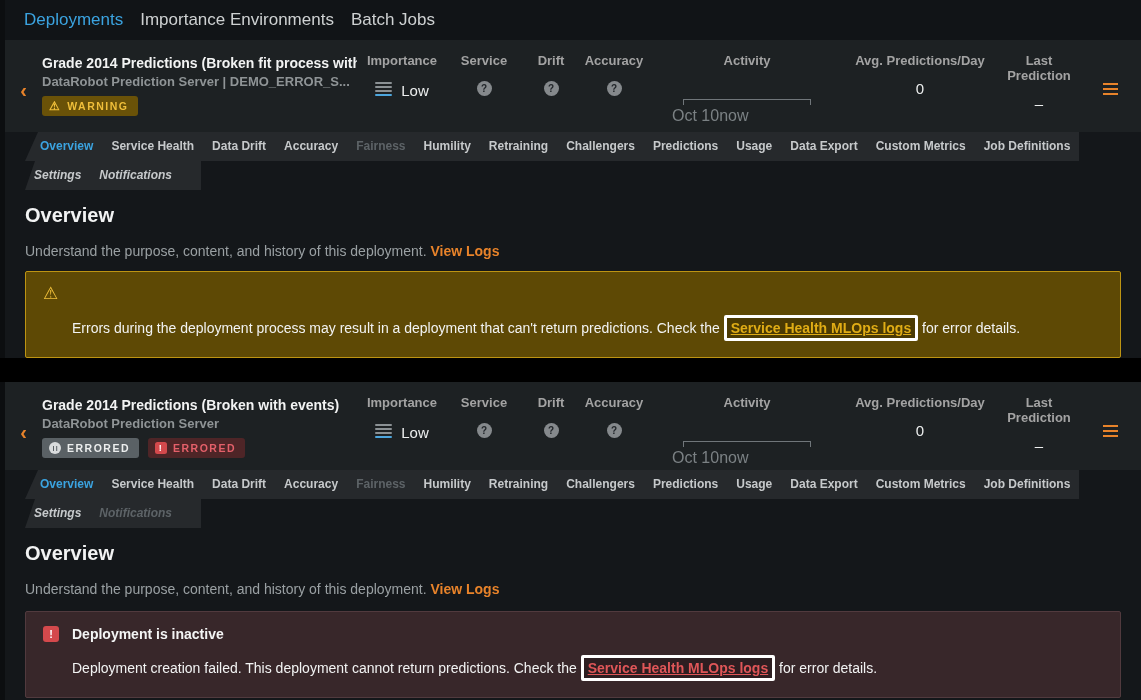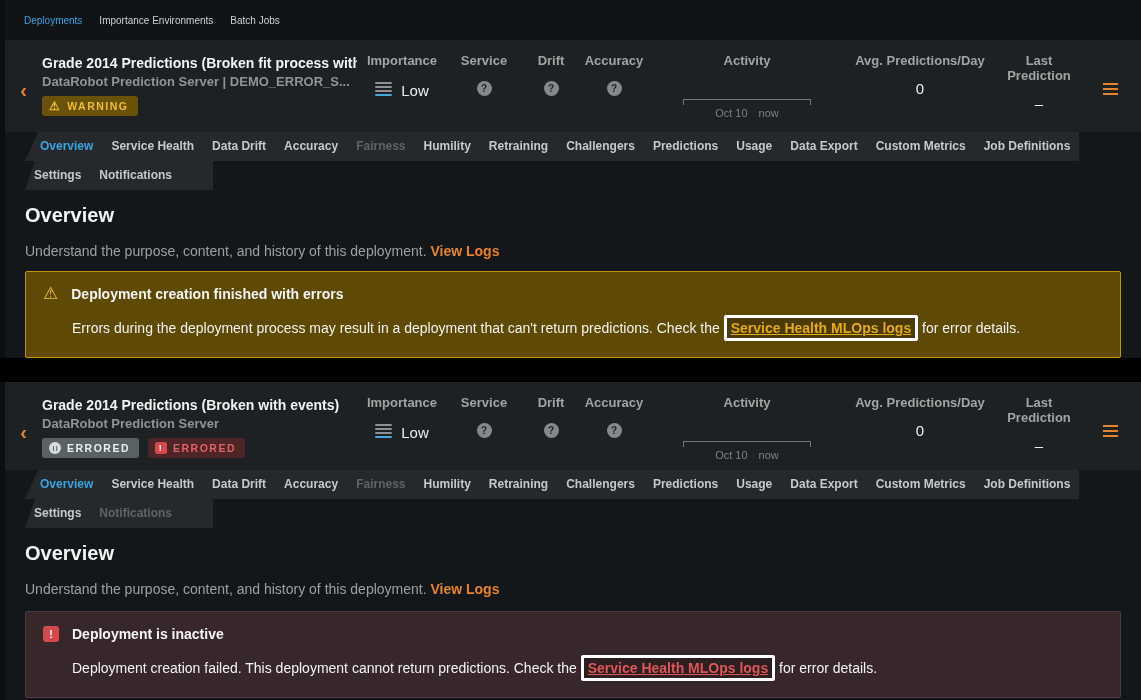--- a/index.html
+++ b/index.html
@@ -10,21 +10,21 @@
     color:#eceeee;
     overflow:hidden;
   }
   .panel { background:#14171a; border-left:5px solid #0c0e10; overflow:hidden; }
   .panel-top { height:358px; }
   .panel-gap { height:24px; background:#000; }
   .panel-bottom { height:318px; }
 
   
   .navbar { height:40px; background:#111417; display:flex; align-items:center; gap:17px; padding-left:19px; }
-  .nav-item { font-size:10px; color:#ced1d2; cursor:pointer; }
+  .nav-item { font-size:17px; color:#ced1d2; cursor:pointer; }
   .nav-item.active { color:#3ba3e0; }
 
   
   .dep-header { background:#1d2123; display:flex; align-items:flex-start; }
   .panel-top .dep-header { height:92px; }
   .panel-bottom .dep-header { height:88px; }
   .c-chev  { width:37px; flex:0 0 37px; text-align:center; padding-top:42px; }
   .chevron { color:#e8832a; font-size:20px; font-weight:bold; line-height:16px; cursor:pointer; display:inline-block; }
   .c-title { width:315px; flex:0 0 315px; overflow:hidden; padding-top:15px; }
   .dep-title { font-size:14px; font-weight:bold; color:#f2f3f3; white-space:nowrap; }
@@ -47,31 +47,31 @@
   .c-act{width:200px;} .c-avg{width:146px;} .c-last{width:92px;} .c-menu{width:51px;}
   .stat-label { font-size:13px; font-weight:bold; color:#a3a3a3; }
   .stat-value { margin-top:12px; font-size:15px; color:#eceeee; }
   .lvl { width:17px; display:inline-block; vertical-align:-2px; margin-right:9px; }
   .lvl b { display:block; height:2px; background:#8b9194; margin:2px 0; border-radius:1px; }
   .lvl b.blue { background:#4da6dd; }
   .help { width:15px; height:15px; border-radius:50%; background:#85898c; color:#22262a; font-size:10px;
           font-weight:bold; display:inline-flex; align-items:center; justify-content:center; margin-top:13px; cursor:pointer; }
   .axis { width:128px; height:6px; border-top:1px solid #70767a; border-left:1px solid #70767a;
           border-right:1px solid #70767a; margin:31px auto 0; }
-  .axis-labels { display:flex; justify-content:center; width:150px; margin:2px auto 0;
-                 font-size:11px; color:#7b8184;gap:11px; }
+  .axis-labels { display:flex; justify-content:flex-start; width:150px; margin:2px auto 0;
+                 font-size:16px; color:#7b8184; }
   .menu-ic { width:15px; margin:43px auto 0; cursor:pointer; }
   .menu-ic b { display:block; height:2px; background:#e8832a; margin:0 0 3px 0; }
 
   
   .tabs { margin-left:20px; }
   .tab-row { display:inline-flex; white-space:nowrap; max-width:1116px; overflow:hidden;
              background:#26292c; clip-path:polygon(13px 0, 100% 0, 100% 100%, 0 100%); }
   .tab-row2 { display:inline-flex; background:#26292c; clip-path:polygon(10px 0, 100% 0, 100% 100%, 0 100%);
-              padding-right:32px; }
+              padding-right:20px;font-style:italic; }
   .tab-rows { line-height:0; }
   .tab { font-size:12px; font-weight:bold; color:#c6c9cb; padding:0 9px; line-height:29px; cursor:pointer; }
   .tab.active { color:#3ba3e0; }
   .tab.disabled { color:#5d6367; cursor:default; }
   .tab-row .tab:first-child { padding-left:15px; }
 
   
   .content { padding:0 20px; }
   .ov-title { font-size:20px; font-weight:bold; color:#f2f3f3; margin-top:14px; }
   .ov-desc { font-size:14px; color:#9aa0a3; margin-top:16px; }
@@ -183,21 +183,20 @@
   </div>
 
   <div class="content">
     <div class="ov-title">Overview</div>
     <div class="ov-desc">
       <span>Understand the purpose, content, and history of this deployment. </span><span class="link-orange">View Logs</span>
     </div>
     <div class="banner banner-warning">
       <div class="banner-title-row">
         <span class="warn-tri">⚠</span>
-        <span class="banner-title">Deployment creation finished with errors</span>
       </div>
       <div class="banner-body">
         <span>Errors during the deployment process may result in a deployment that can't return predictions. Check the </span><span class="chip">Service Health MLOps logs</span><span> for error details.</span>
       </div>
     </div>
   </div>
 </div>
 
 <div class="panel-gap"></div>
 

